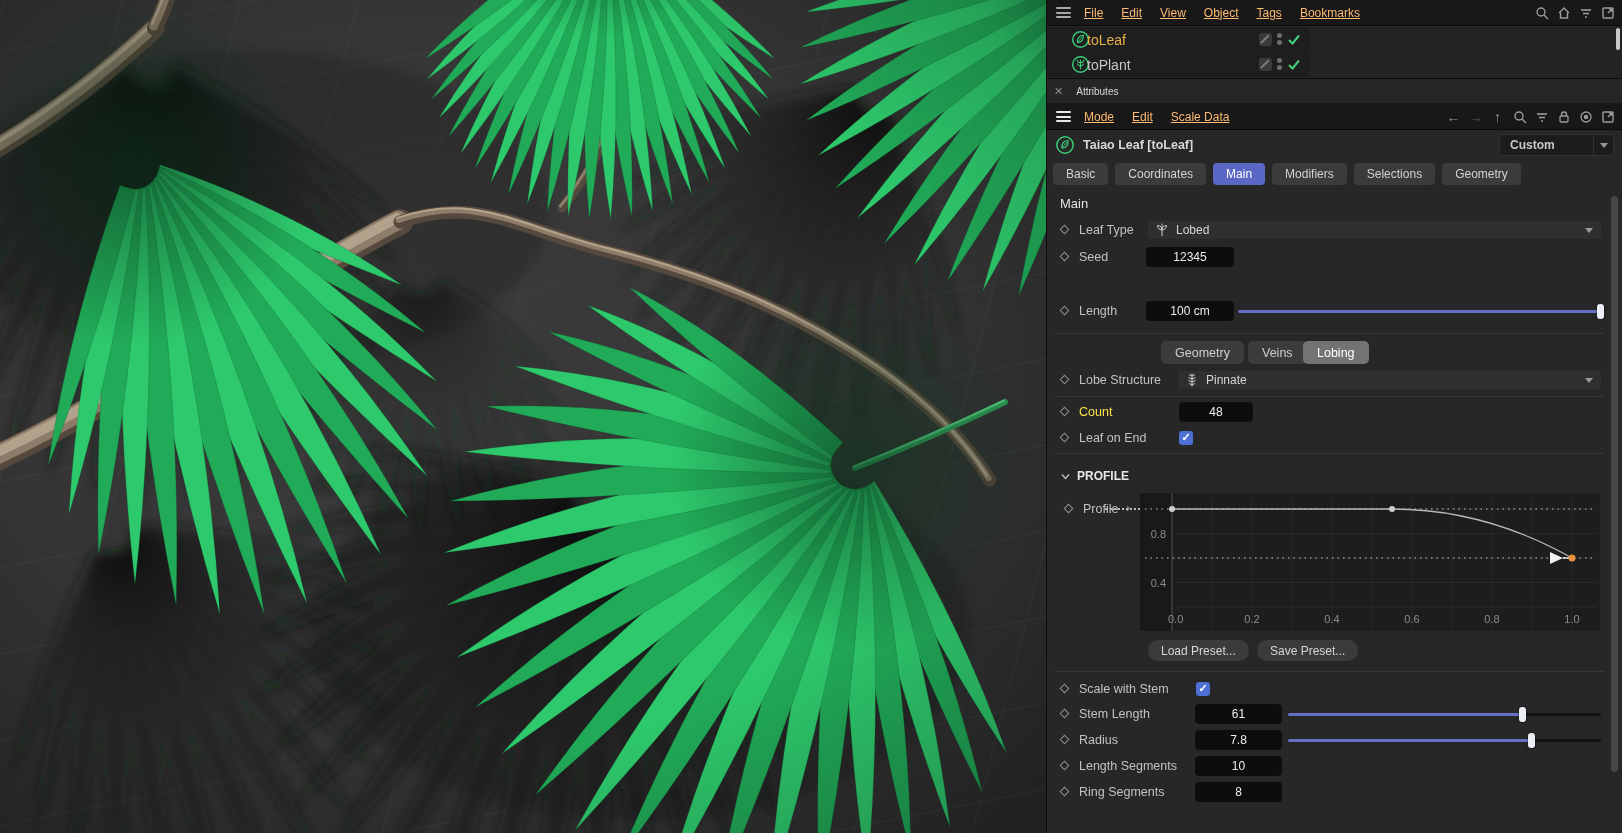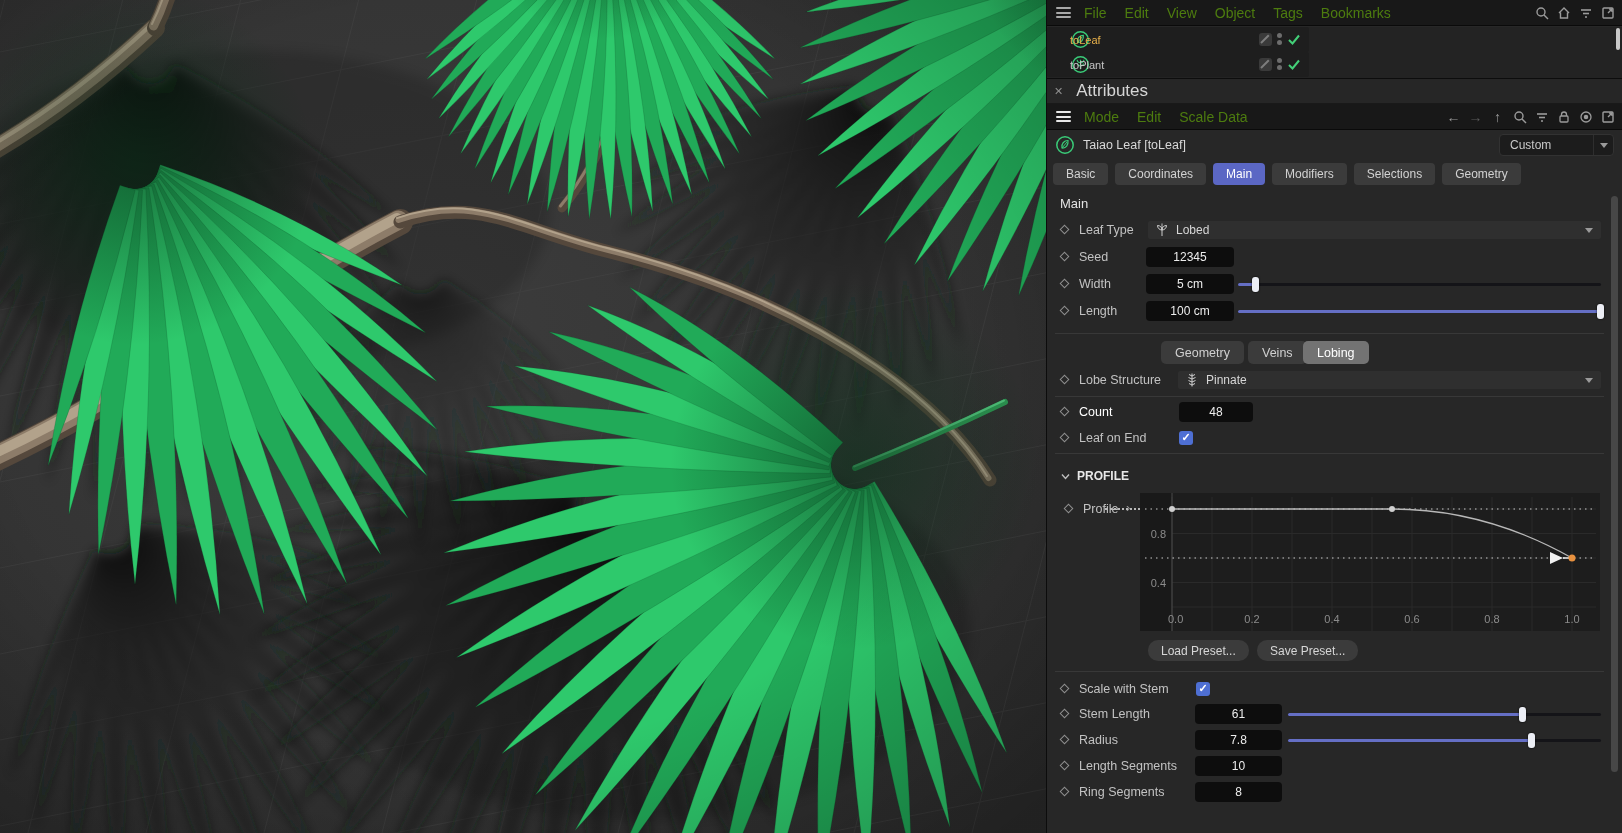--- a/index.html
+++ b/index.html
@@ -10,58 +10,58 @@
   
   #viewport { position:absolute; left:0; top:0; width:1046px; height:833px; background:#333; }
   #viewport svg { display:block; }
 
   
   #panel { position:absolute; left:1046px; top:0; width:576px; height:833px;
     background:#272727; border-left:1px solid #0c0c0c; color:#c9c9c9; font-size:12px; }
 
   .menubar { position:absolute; left:0; right:0; height:26px; background:#181818;
     display:flex; align-items:center; border-bottom:1px solid #0a0a0a; }
-  .menubar .mitem { padding:0 9px; color:#4d7c0f; font-size:14px; cursor:default; }
+  .menubar .mitem { padding:0 9px; color:#fdba74; font-size:12px; cursor:default;text-decoration:underline; }
   .iconrow { margin-left:auto; display:flex; align-items:center; gap:7px; padding-right:7px; color:#9b9b9b; }
   .iconrow .ic { width:15px; height:15px; display:flex; align-items:center; justify-content:center; }
   .iconrow .ic svg { width:14px; height:14px; }
   .arrowglyph { font-size:14px; line-height:14px; }
   .dim { color:#5c5c5c; }
 
   .hamb { width:15px; height:11px; margin-left:9px; margin-right:4px; display:flex;
     flex-direction:column; justify-content:space-between; }
   .hamb i { display:block; height:2px; background:#a8a8a8; border-radius:1px; }
   .hamb.bright i { background:#e8e8e8; }
 
   
   #om-rows { position:absolute; left:0; top:27px; right:0; height:51px; background:#232323; }
   .om-row { position:absolute; left:0; height:25px; width:262px; display:flex; align-items:center; }
   .om-row .bgstrip { position:absolute; inset:0; background:#1e1e1e; border-radius:2px; }
-  .om-name { position:relative; margin-left:23px; font-size:11px; }
+  .om-name { position:relative; margin-left:40px; font-size:14px; }
   .om-name.sel { color:#e8b14a; }
   .om-name.normal { color:#c6c6c6; }
   .om-objicon { position:absolute; left:24px; top:3px; width:19px; height:19px; }
   .treeline { position:absolute; background:#4d4d4d; }
   .om-toggles { position:absolute; left:212px; top:5px; display:flex; align-items:center; gap:5px; }
   .pencilbox { width:13px; height:13px; background:#3a3a3a; border-radius:3px; position:relative; }
   .pencilbox:after { content:""; position:absolute; left:2px; top:9px; width:11px; height:2px;
     background:#7d7d7d; transform:rotate(-45deg); transform-origin:left center; }
   .vdots { display:flex; flex-direction:column; gap:2px; }
   .vdots i { width:5px; height:5px; border-radius:50%; background:#6d6d6d; }
   .om-scroll { position:absolute; right:2px; top:1px; width:4px; height:22px; background:#c9c9c9; border-radius:2px; }
 
   
   #attr-header { position:absolute; left:0; top:78px; right:0; height:26px; background:#262626;
     border-top:1px solid #0d0d0d; border-bottom:1px solid #191919; display:flex; align-items:center; }
   #attr-header .closex { margin-left:7px; color:#8f8f8f; font-size:11px; }
-  #attr-header .title { margin-left:13px; color:#d5d5d5; font-size:17px; }
+  #attr-header .title { margin-left:13px; color:#d5d5d5; font-size:10px; }
 
   #attr-menubar { top:104px; }
 
-  #attr-titlerow { position:absolute; left:0; top:130px; right:0; height:30px; display:flex; align-items:center; }
+  #attr-titlerow { position:absolute; left:0; top:130px; right:0; height:30px; display:flex; align-items:center;font-weight:bold; }
   #attr-titlerow .objicon { margin-left:8px; width:20px; height:20px; }
   #attr-titlerow .objname { margin-left:8px; color:#d8d8d8; font-size:12.5px; }
   .dropbox { position:absolute; height:22px; background:#1c1c1c; border:1px solid #323232;
     border-radius:4px; display:flex; align-items:center; color:#c9c9c9; }
   .dropbox .dval { padding-left:10px; flex:1; }
   .dropbox .dcaret { width:20px; height:100%; border-left:1px solid #2e2e2e;
     display:flex; align-items:center; justify-content:center; }
   .caret { width:0; height:0; border-left:4px solid transparent; border-right:4px solid transparent;
     border-top:5px solid #9a9a9a; }
 
@@ -71,21 +71,21 @@
     font-size:12px; display:flex; align-items:center; }
   .tab.active { background:#5b67c4; color:#ffffff; }
 
   .sectitle { position:absolute; left:13px; color:#e2e2e2; font-size:13px; }
 
   
   .arow { position:absolute; left:0; right:0; height:26px; }
   .dia { position:absolute; left:14px; top:9px; width:7px; height:7px; border:1px solid #8f8f8f;
     transform:rotate(45deg); }
   .albl { position:absolute; left:32px; top:6px; color:#c2c2c2; font-size:12.5px; white-space:nowrap; }
-  .albl.orange { color:#ffffff; }
+  .albl.orange { color:#fde047; }
   .vbox { position:absolute; top:3px; height:20px; background:#0d0d0d; border-radius:4px;
     color:#ededed; text-align:center; line-height:20px; font-size:12px; }
   .ddfield { position:absolute; top:3px; height:20px; background:#2f2f2f; border:1px solid #272727;
     border-radius:3px; display:flex; align-items:center; color:#d6d6d6; }
   .ddfield .gicon { margin-left:6px; width:16px; height:16px; }
   .ddfield .gval { margin-left:6px; flex:1; }
   .ddfield .caret { margin-right:8px; }
 
   .slider { position:absolute; top:50%; height:15px; margin-top:-7px; }
   .slider .track { position:absolute; left:0; right:0; top:6px; height:3px; background:#141418; border-radius:2px; }
@@ -575,30 +575,20 @@
         <span class="caret"></span>
       </div>
     </div>
 
     <div class="arow" style="top:244px;">
       <span class="dia"></span>
       <span class="albl">Seed</span>
       <div class="vbox" style="left:99px; width:88px;">12345</div>
     </div>
 
-    <div class="arow" style="top:271px;">
-      <span class="dia"></span>
-      <span class="albl">Width</span>
-      <div class="vbox" style="left:99px; width:88px;">5 cm</div>
-      <div class="slider" style="left:191px; right:21px;">
-        <div class="track"></div>
-          <div class="fill" style="width: 5%;"></div>
-        <div class="thumb" style="left: calc(5% - 4px);"></div>
-      </div>
-    </div>
 
     <div class="arow" style="top:298px;">
       <span class="dia"></span>
       <span class="albl">Length</span>
       <div class="vbox" style="left:99px; width:88px;">100 cm</div>
       <div class="slider" style="left:191px; right:21px;">
         <div class="track"></div>
           <div class="fill" style="width: 100%;"></div>
         <div class="thumb" style="left: calc(100% - 4px);"></div>
       </div>

